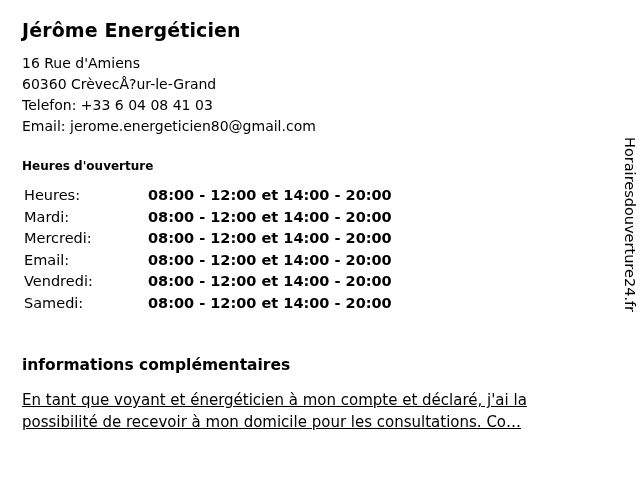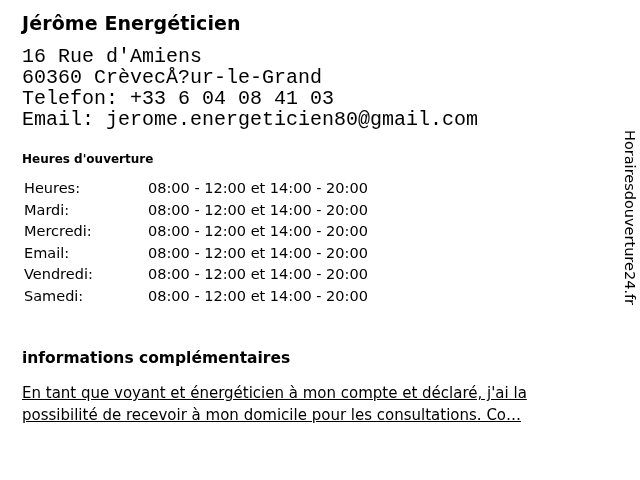--- a/index.html
+++ b/index.html
@@ -11,42 +11,41 @@
     height: 480px;
     background: #ffffff;
     font-family: "DejaVu Sans", sans-serif;
     color: #000000;
     overflow: hidden;
     position: relative;
   }
   .page {
     position: absolute;
     left: 0;
-    top: 0;
+    top: 7px;
     width: 640px;
     height: 424px;
   }
   .content {
     position: absolute;
     left: 22px;
     top: 10px;
     width: 565px;
   }
   .biz-title {
     font-size: 19px;
     font-weight: bold;
     line-height: 26px;
     margin: 0 0 10px 0;
     letter-spacing: 0.1px;
   }
   .addr-line {
-    font-size: 20px;
+    font-size: 14px;
     line-height: 21px;
     white-space: pre;
-    font-family: Liberation Mono, monospace;
   }
   .section-title {
     font-size: 12px;
     font-weight: bold;
     margin-top: 22px;
     margin-bottom: 12px;
   }
   .hours-table {
     border-collapse: collapse;
     margin-left: 2px;
@@ -57,20 +56,21 @@
     padding: 0;
     vertical-align: top;
     white-space: pre;
   }
   .hours-day {
     width: 118px;
     padding-right: 6px !important;
   }
   .hours-val {
     white-space: pre;
+    font-weight: bold;
   }
   .info-title {
     font-size: 15.5px;
     font-weight: bold;
     margin-top: 42px;
     margin-bottom: 12px;
   }
   .info-body {
     font-size: 15px;
     line-height: 22px;

